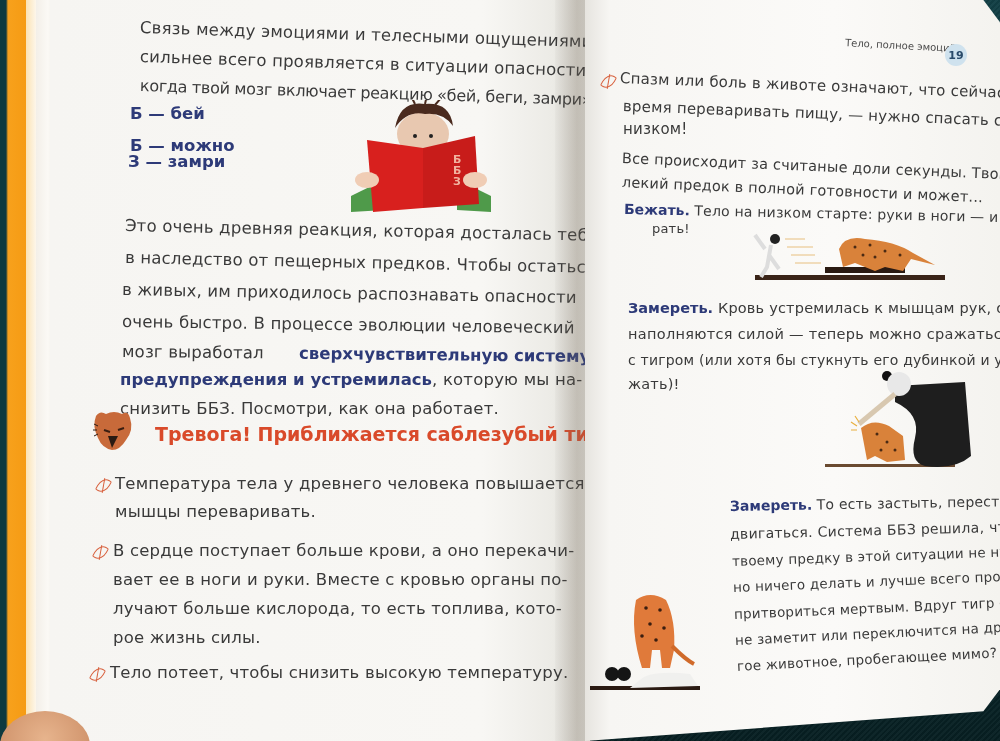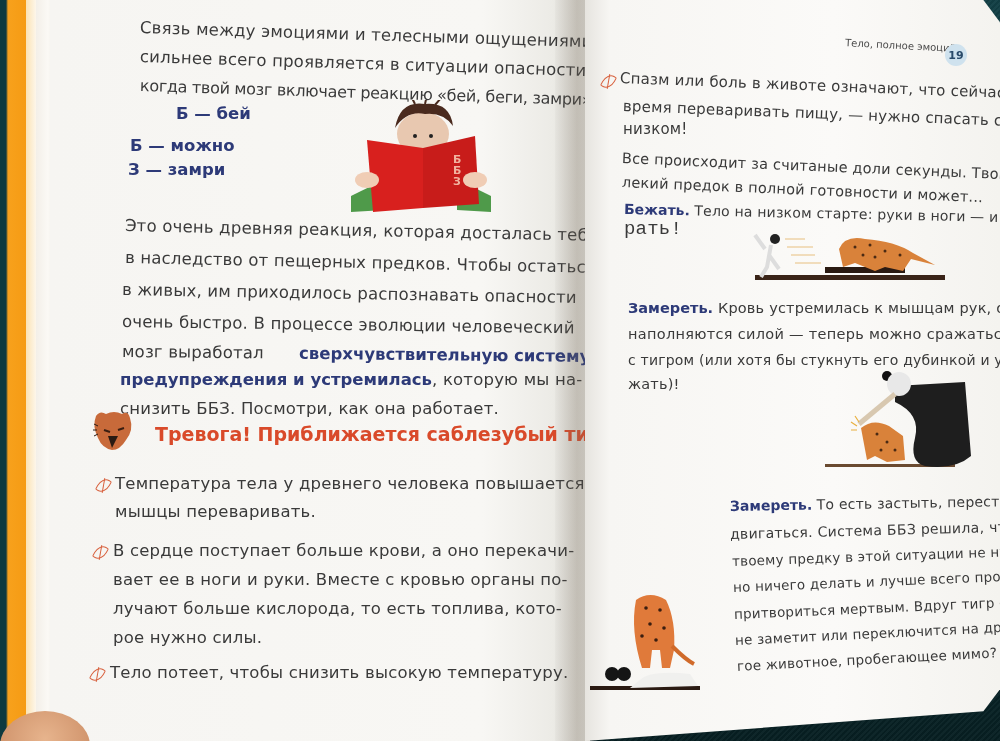--- a/index.html
+++ b/index.html
@@ -90,23 +90,23 @@
 
 <div class="page-left"></div>
 
 <div>
   <div class="txt light" style="left:140px;top:14px;transform:rotate(1.8deg);transform-origin:left;">Связь между эмоциями и телесными ощущениями</div>
   <div class="txt light" style="left:140px;top:43px;transform:rotate(1.8deg);transform-origin:left;">сильнее всего проявляется в ситуации опасности,</div>
   <div class="txt light" style="left:140px;top:72px;transform:rotate(1.8deg);transform-origin:left;font-size:16px;letter-spacing:-0.3px;">когда твой мозг включает реакцию «бей, беги, замри».</div>
 </div>
 
 <div>
-  <div class="txt bold-blue" style="left:130px;top:100px;margin-left:46px;">Б — бей</div>
+  <div class="txt bold-blue" style="left:130px;top:100px;">Б — бей</div>
   <div class="txt bold-blue" style="left:130px;top:132px;">Б — можно</div>
-  <div class="txt bold-blue" style="left:128px;top:156px;">З — замри</div>
+  <div class="txt bold-blue" style="left:128px;top:148px;">З — замри</div>
 </div>
 
 <div style="position:absolute;left:345px;top:100px;width:150px;height:112px;">
   <svg width="150" height="112" viewBox="0 0 150 112">
     <ellipse cx="78" cy="34" rx="26" ry="22" fill="#e8c8b0"></ellipse>
     <path d="M50 28 Q55 0 80 4 Q105 2 108 26 Q98 12 80 14 Q62 10 50 28Z" fill="#4a2a1e"></path>
     <path d="M70 4 L66 -4 M80 4 L82 -5 M90 5 L96 -2" stroke="#4a2a1e" stroke-width="2"></path>
     <circle cx="70" cy="36" r="2" fill="#222"></circle>
     <circle cx="86" cy="36" r="2" fill="#222"></circle>
     <path d="M6 96 Q30 84 40 80 L40 110 L6 112Z" fill="#4f9a4a"></path>
@@ -150,21 +150,21 @@
 
 <div>
   <div class="bullet" style="left:98px;top:478px;"></div>
   <div class="txt light" style="left:115px;top:470px;">Температура тела у древнего человека повышается,</div>
   <div class="txt light" style="left:115px;top:498px;">мышцы переваривать.</div>
 
   <div class="bullet" style="left:95px;top:545px;"></div>
   <div class="txt light" style="left:113px;top:537px;">В сердце поступает больше крови, а оно перекачи-</div>
   <div class="txt light" style="left:113px;top:566px;">вает ее в ноги и руки. Вместе с кровью органы по-</div>
   <div class="txt light" style="left:113px;top:595px;">лучают больше кислорода, то есть топлива, кото-</div>
-  <div class="txt light" style="left:113px;top:624px;">рое нужно силы.</div>
+  <div class="txt light" style="left:113px;top:624px;">рое жизнь силы.</div>
 
   <div class="bullet" style="left:92px;top:667px;"></div>
   <div class="txt light" style="left:110px;top:659px;">Тело потеет, чтобы снизить высокую температуру.</div>
 </div>
 
 <div class="gutter"></div>
 
 <div class="page-right"></div>
 
 <div class="run-head" style="left:845px;top:40px;">Тело, полное эмоций</div>
@@ -179,21 +179,21 @@
 
 <div>
   <div class="txt light" style="left:622px;top:144px;font-size:14.5px;transform:rotate(2.4deg);transform-origin:left;">Все происходит за считаные доли секунды. Твой да-</div>
   <div class="txt light" style="left:622px;top:168px;font-size:14.5px;transform:rotate(2.4deg);transform-origin:left;">лекий предок в полной готовности и может...</div>
 </div>
 
 <div>
   <div class="txt" style="left:624px;top:195px;font-size:14px;transform:rotate(1.2deg);transform-origin:left;">
     <span class="bold-blue">Бежать.</span><span class="light"> Тело на низком старте: руки в ноги — и уди-</span>
   </div>
-  <div class="txt light" style="left:624px;top:215px;font-size:19px;font-family:Liberation Mono, monospace;">рать!</div>
+  <div class="txt light" style="left:652px;top:215px;font-size:13px;">рать!</div>
 </div>
 
 <div style="position:absolute;left:735px;top:225px;width:210px;height:65px;">
   <svg width="210" height="65" viewBox="0 0 210 65">
     <rect x="20" y="50" width="190" height="5" fill="#3a2418"></rect>
     <rect x="90" y="42" width="80" height="6" fill="#2a1a12"></rect>
     <circle cx="40" cy="14" r="5" fill="#222"></circle>
     <path d="M36 20 L32 42 L26 52 M34 30 L44 44 M30 24 L20 10" stroke="#ddd" stroke-width="4" fill="none"></path>
     <path d="M50 14 L70 14 M52 22 L78 22 M56 30 L80 30 M60 38 L86 38" stroke="#e8c080" stroke-width="1.2"></path>
     <path d="M104 24 Q110 10 130 14 Q160 16 178 28 L200 40 L176 34 L168 46 L150 42 L140 46 L120 38 L108 42 Z" fill="#d9823a"></path>

